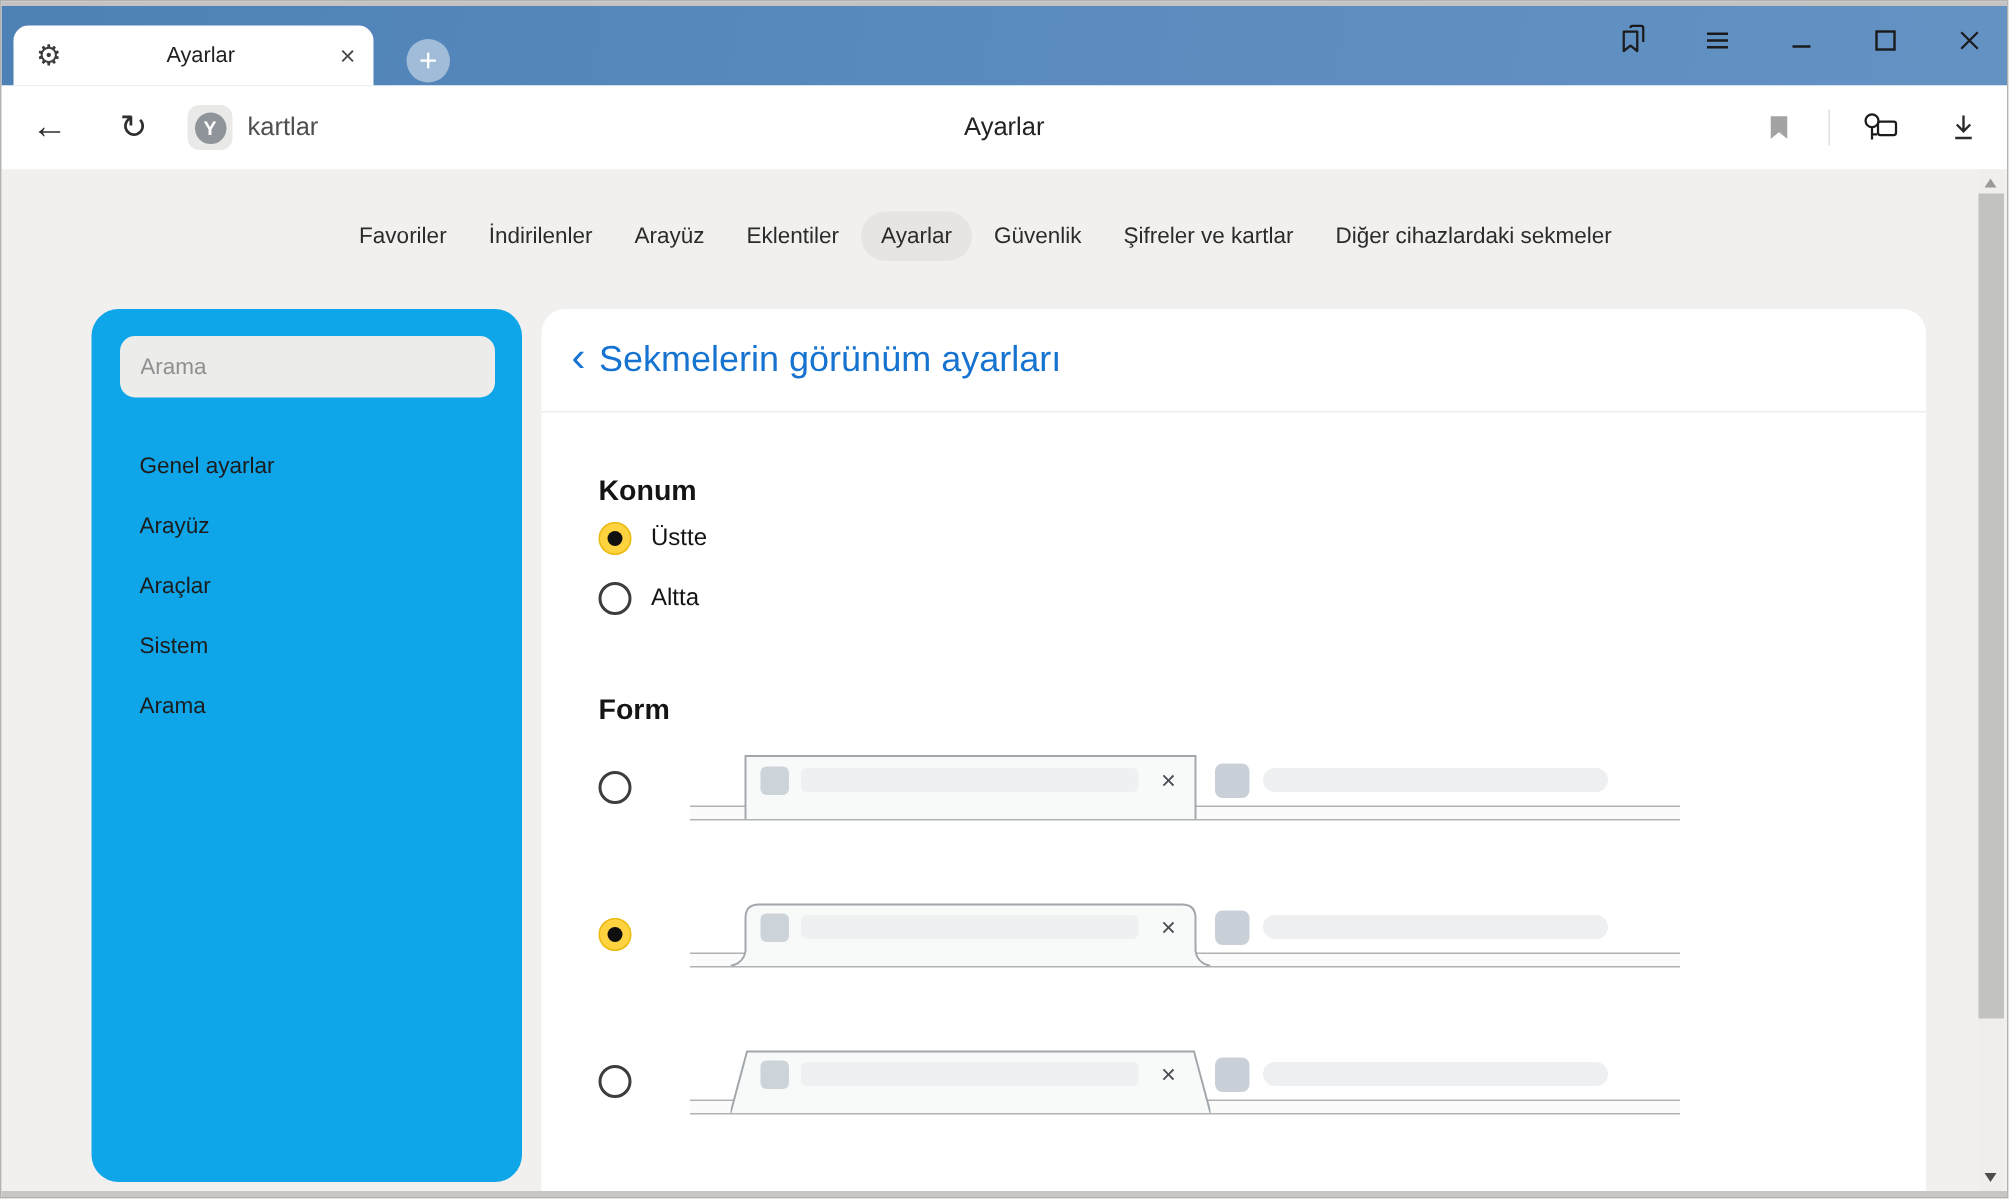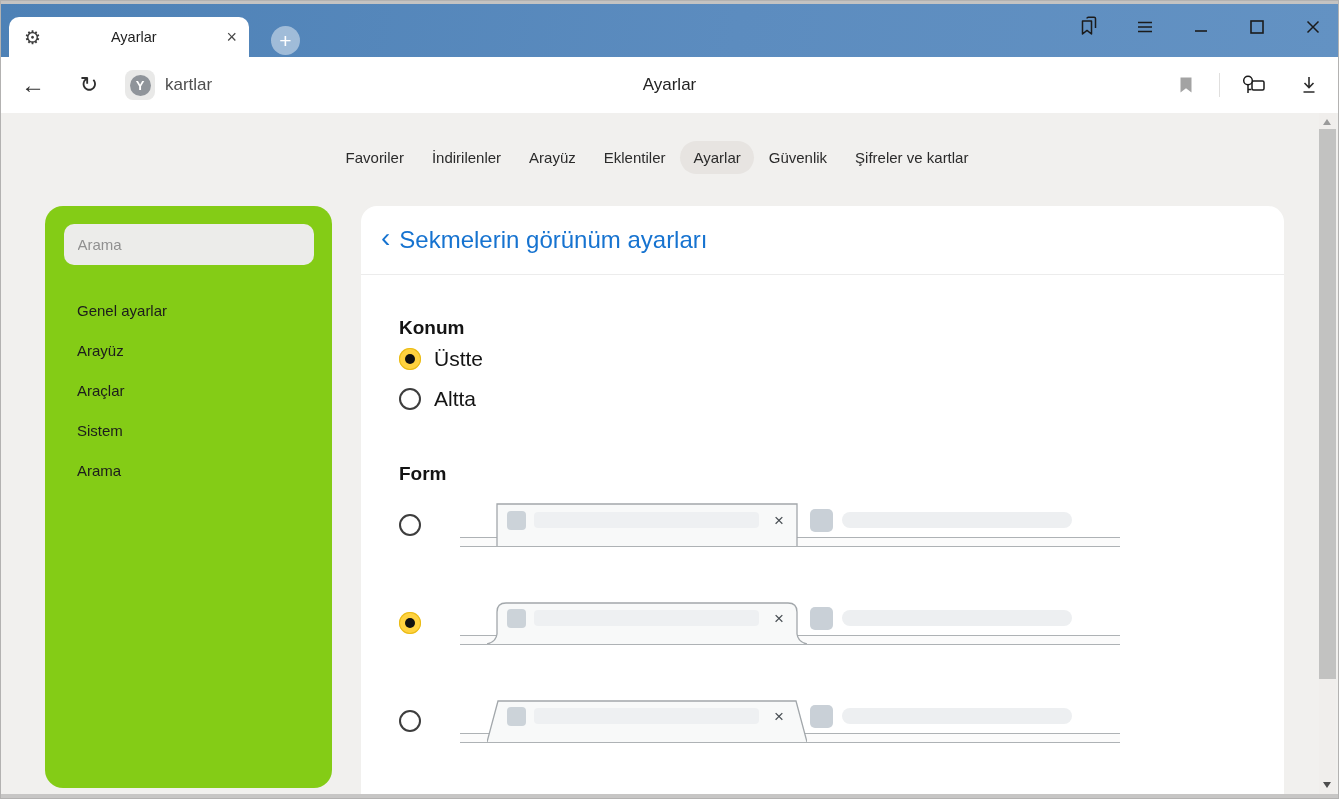--- a/index.html
+++ b/index.html
@@ -64,22 +64,22 @@
   .navtabs {
     position:absolute; left:15px; right:40px; top:28px; display:flex; justify-content:center; gap:2px;
   }
   .navtab {
     font-size:15px; color:#2b2b2b; padding:8px 13px; border-radius:17px; white-space:nowrap;
   }
   .navtab.active { background:#e7e4e1; }
 
   
   .sidebar {
-    position:absolute; left:44px; top:93px; width:287px; height:582px;
-    background:#84cc16; border-radius:18px;
+    position:absolute; left:60px; top:93px; width:287px; height:582px;
+    background:#0ea5e9; border-radius:18px;
   }
   .search-input {
     display:block; width:250px; height:41px; margin:18px auto 0;
     background:#ececea; border:none; border-radius:10px; outline:none;
     font-family:"Liberation Sans", sans-serif; font-size:15px; color:#333;
     padding:0 14px;
   }
   .search-input::placeholder { color:#909090; }
   .sidebar-items { margin-top:26px; }
   .sidebar-item { font-size:15px; color:#1c1c1c; line-height:40px; padding-left:32px; cursor:default; }
@@ -103,21 +103,21 @@
     border:2px solid #3d3d3d; flex:none;
   }
   .radio.selected {
     border:none; background:#ffd23f; position:relative;
     box-shadow:inset 0 0 0 1px #e9bb17;
   }
   .radio.selected::after {
     content:""; position:absolute; left:6px; top:6px; width:10px; height:10px;
     border-radius:50%; background:#101010;
   }
-  .radio-label { font-size:21px; color:#141414; margin-left:13px; }
+  .radio-label { font-size:16px; color:#141414; margin-left:13px; }
 
   .form-heading { margin-top:44px; }
 
   .form-row { display:flex; align-items:center; margin-top:18px; margin-bottom:54px; }
   .form-row .radio { margin-right:39px; }
 
   
   .tab-preview { position:relative; width:660px; height:44px; }
   .strip-line { position:absolute; left:0; right:0; top:34px; height:1px; background:#aeb2b5; }
   .toolbar-fill { position:absolute; left:0; right:0; top:35px; height:8px; background:#fbfbfb; }
@@ -226,20 +226,21 @@
   <div class="page">
 
     <div class="navtabs">
       <span class="navtab">Favoriler</span>
       <span class="navtab">İndirilenler</span>
       <span class="navtab">Arayüz</span>
       <span class="navtab">Eklentiler</span>
       <span class="navtab active">Ayarlar</span>
       <span class="navtab">Güvenlik</span>
       <span class="navtab">Şifreler ve kartlar</span>
+      <span class="navtab">Diğer cihazlardaki sekmeler</span>
     </div>
 
     <div class="sidebar">
       <input class="search-input" type="text" placeholder="Arama" style="">
       <div class="sidebar-items">
         <div class="sidebar-item">Genel ayarlar</div>
         <div class="sidebar-item">Arayüz</div>
         <div class="sidebar-item">Araçlar</div>
         <div class="sidebar-item">Sistem</div>
         <div class="sidebar-item">Arama</div>

